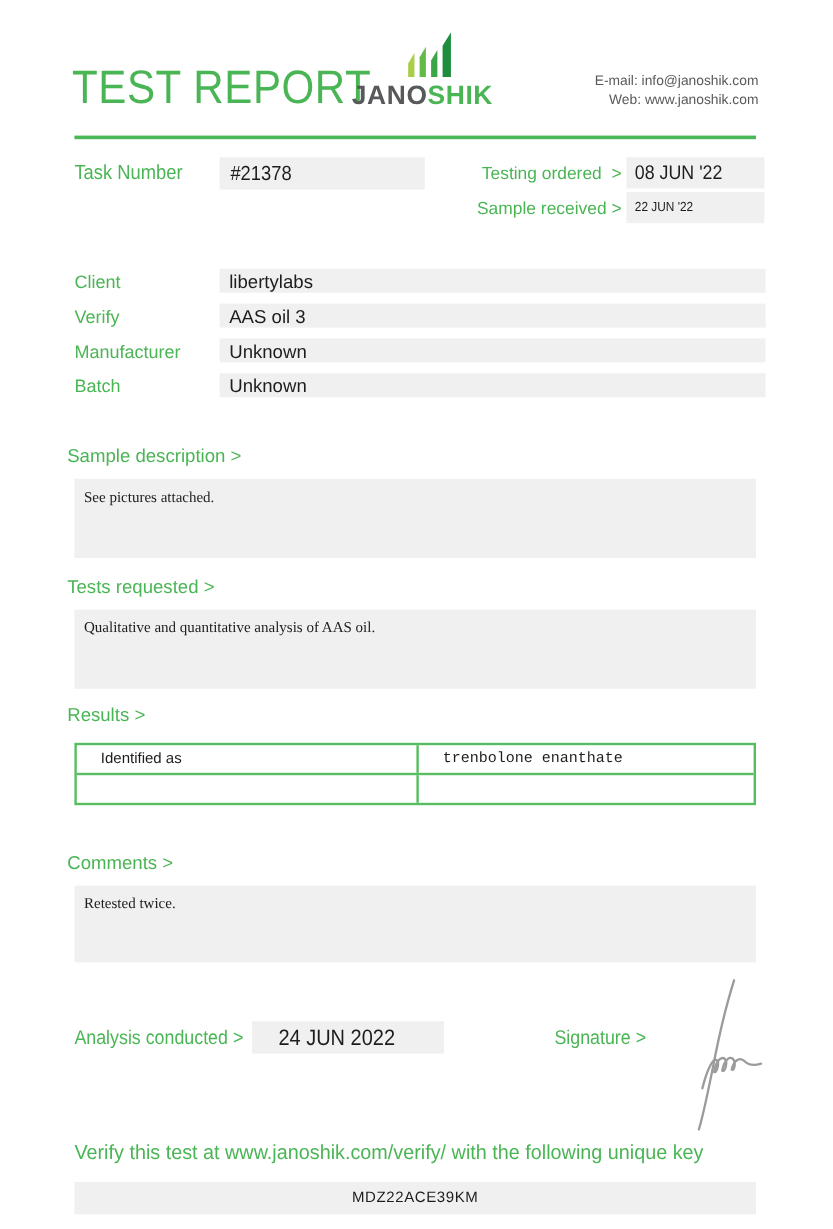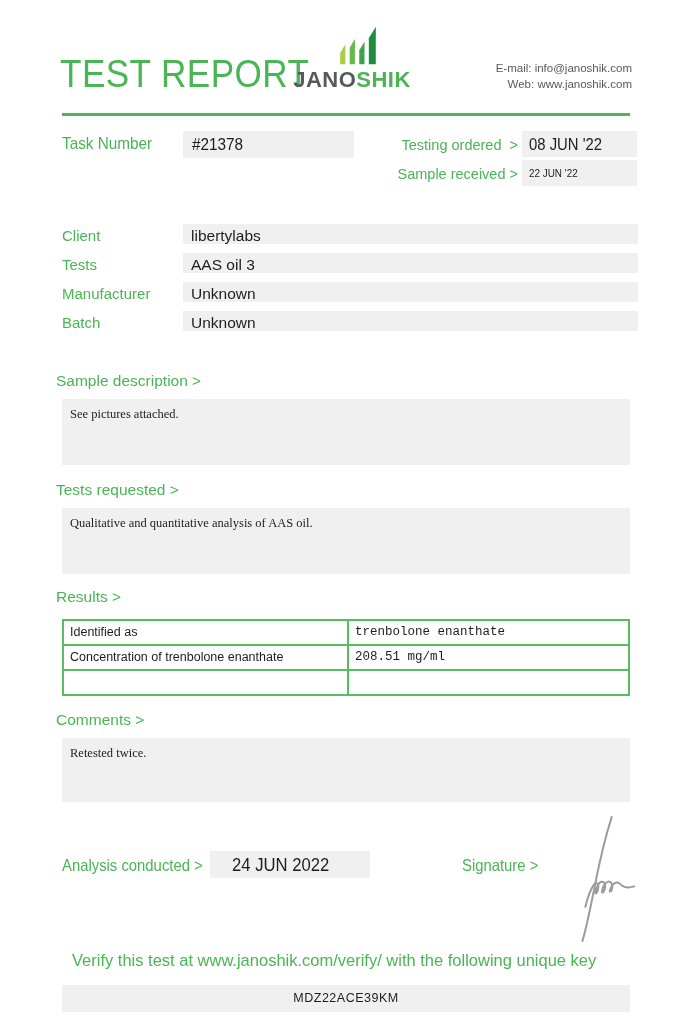--- a/index.html
+++ b/index.html
@@ -42,29 +42,29 @@
   .detail-value{left:183px;width:447px;height:20px;line-height:24px;font-size:15.5px;padding-left:8px;}
 
   
   .section-heading{position:absolute;left:56px;font-size:15.5px;color:var(--green);white-space:nowrap;}
   .section-box{left:62px;width:552px;padding:7px 8px;font-size:12.5px;line-height:16px;color:var(--text-dark);font-family:Liberation Serif, serif;}
 
   
   .results-table{position:absolute;left:62px;top:619px;width:564px;border:2px solid var(--table-green);}
   .rt-row{display:grid;grid-template-columns:283px 1fr;border-top:2px solid var(--table-green);}
   .rt-row:first-child{border-top:none;}
-  .rt-cell{height:23px;line-height:23px;font-size:12.5px;padding-left:6px;white-space:nowrap;overflow:hidden;}
+  .rt-cell{height:23px;line-height:23px;font-size:12.5px;padding-left:20px;white-space:nowrap;overflow:hidden;}
   .rt-cell+.rt-cell{border-left:2px solid var(--table-green);font-family:Liberation Mono, monospace;}
 
   
   .analysis-label{position:absolute;left:62px;top:856px;font-size:16.5px;color:var(--green);white-space:nowrap;}
   .analysis-value{left:210px;top:851px;width:138px;height:27px;line-height:27px;font-size:18.5px;padding-left:22px;}
   .signature-label{position:absolute;left:462px;top:856px;font-size:16.5px;color:var(--green);white-space:nowrap;}
   .signature{position:absolute;left:556px;top:813px;}
-  .verify-text{position:absolute;left:62px;top:951px;width:575px;font-size:17px;color:var(--green);white-space:nowrap;margin-left:10px;}
+  .verify-text{position:absolute;left:62px;top:951px;width:575px;font-size:17px;color:var(--green);white-space:nowrap;}
   .key-box{left:62px;top:985px;width:568px;height:27px;line-height:27px;text-align:center;font-size:12.5px;letter-spacing:.5px;}
 </style>
 </head>
 <body>
 
 <div class="page">
 
   <div class="report-title"><span class="condensed">TEST REPORT</span></div>
 
   <div class="logo">
@@ -90,44 +90,40 @@
   <div class="dates-labels">
     <div><span>Testing ordered</span>&nbsp; <span>&gt;</span></div>
     <div><span>Sample received</span> <span>&gt;</span></div>
   </div>
   <div class="field date-ordered"><span class="condensed">08 JUN '22</span></div>
   <div class="field date-received"><span class="condensed">22 JUN '22</span></div>
 
   <div class="detail-label" style="top:224px">Client</div>
   <div class="field detail-value" style="top:224px">libertylabs</div>
 
-  <div class="detail-label" style="top:253px">Tests</div>
+  <div class="detail-label" style="top:253px">Verify</div>
   <div class="field detail-value" style="top:253px">AAS oil 3</div>
 
   <div class="detail-label" style="top:282px">Manufacturer</div>
   <div class="field detail-value" style="top:282px">Unknown</div>
 
   <div class="detail-label" style="top:311px">Batch</div>
   <div class="field detail-value" style="top:311px">Unknown</div>
 
   <div class="section-heading" style="top:372px">Sample description &gt;</div>
   <div class="field section-box" style="top:399px;height:52px"><span>See pictures attached.</span></div>
 
   <div class="section-heading" style="top:481px">Tests requested &gt;</div>
   <div class="field section-box" style="top:508px;height:52px"><span>Qualitative and quantitative analysis of AAS oil.</span></div>
 
   <div class="section-heading" style="top:588px">Results &gt;</div>
   <div class="results-table">
     <div class="rt-row">
       <div class="rt-cell">Identified as</div>
       <div class="rt-cell">trenbolone enanthate</div>
-    </div>
-    <div class="rt-row">
-      <div class="rt-cell">Concentration of trenbolone enanthate</div>
-      <div class="rt-cell">208.51 mg/ml</div>
     </div>
     <div class="rt-row">
       <div class="rt-cell"></div>
       <div class="rt-cell"></div>
     </div>
   </div>
 
   <div class="section-heading" style="top:711px">Comments &gt;</div>
   <div class="field section-box" style="top:738px;height:50px"><span>Retested twice.</span></div>
 

